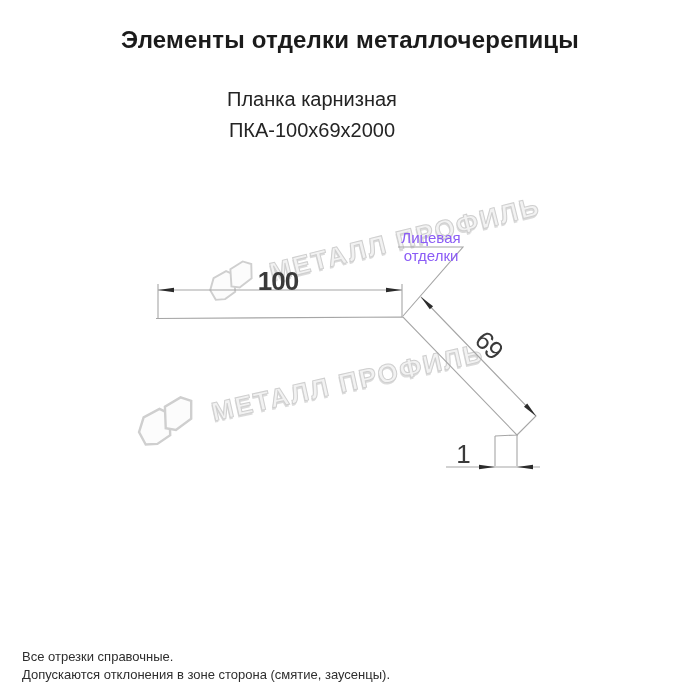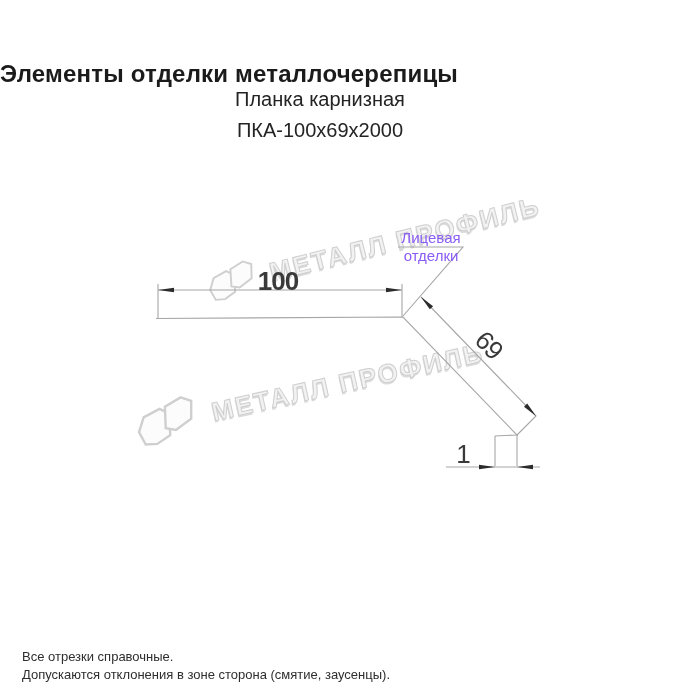--- a/index.html
+++ b/index.html
@@ -1,26 +1,26 @@
 <!DOCTYPE html>
 <html><head>
 <meta charset="utf-8">
 <style>
   html,body{margin:0;padding:0;background:#fff;}
   .page{
     position:relative;width:700px;height:700px;background:#ffffff;
     font-family:"Liberation Sans",sans-serif;overflow:hidden;
   }
   .title{
-    position:absolute;top:26px;left:0;width:700px;text-align:left;
-    font-size:24px;font-weight:700;color:#1b1b1b;letter-spacing:.2px;margin-top:34px;
+    position:absolute;top:26px;left:0;width:700px;text-align:center;
+    font-size:24px;font-weight:700;color:#1b1b1b;letter-spacing:.2px;
   }
   .subtitle{
     position:absolute;left:0;width:624px;text-align:center;
-    font-size:20px;font-weight:400;color:#242424;padding-left:8px;
+    font-size:20px;font-weight:400;color:#242424;
   }
   .subtitle.name{top:88px;}
   .subtitle.code{top:119px;}
 
   
   .watermark{
     position:absolute;display:flex;align-items:center;gap:10px;
     transform-origin:left center;pointer-events:none;white-space:nowrap;
   }
   .wm-text{

